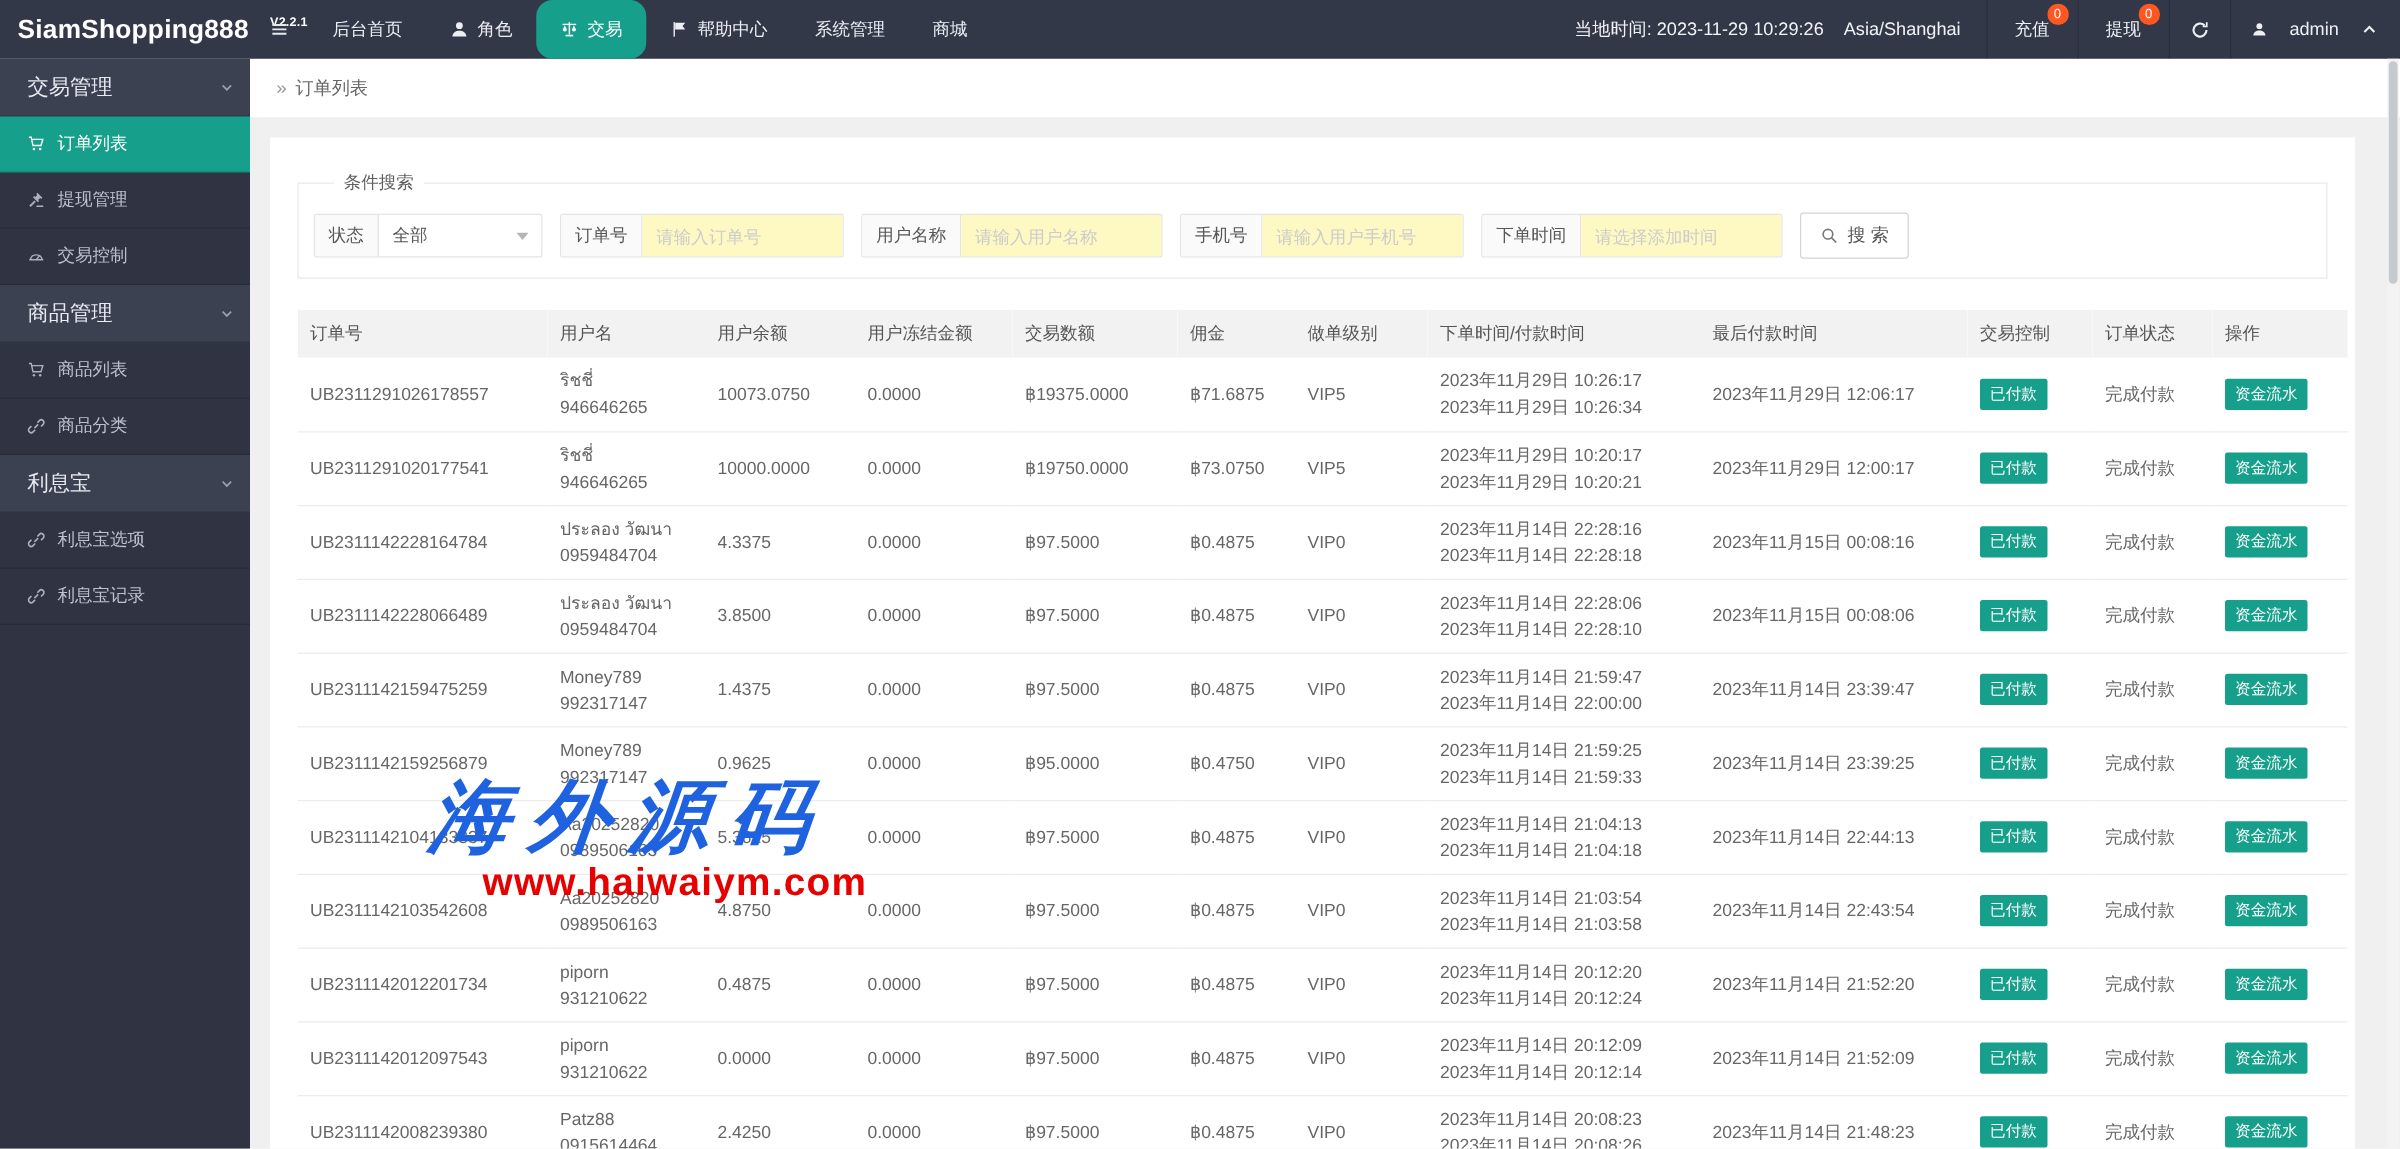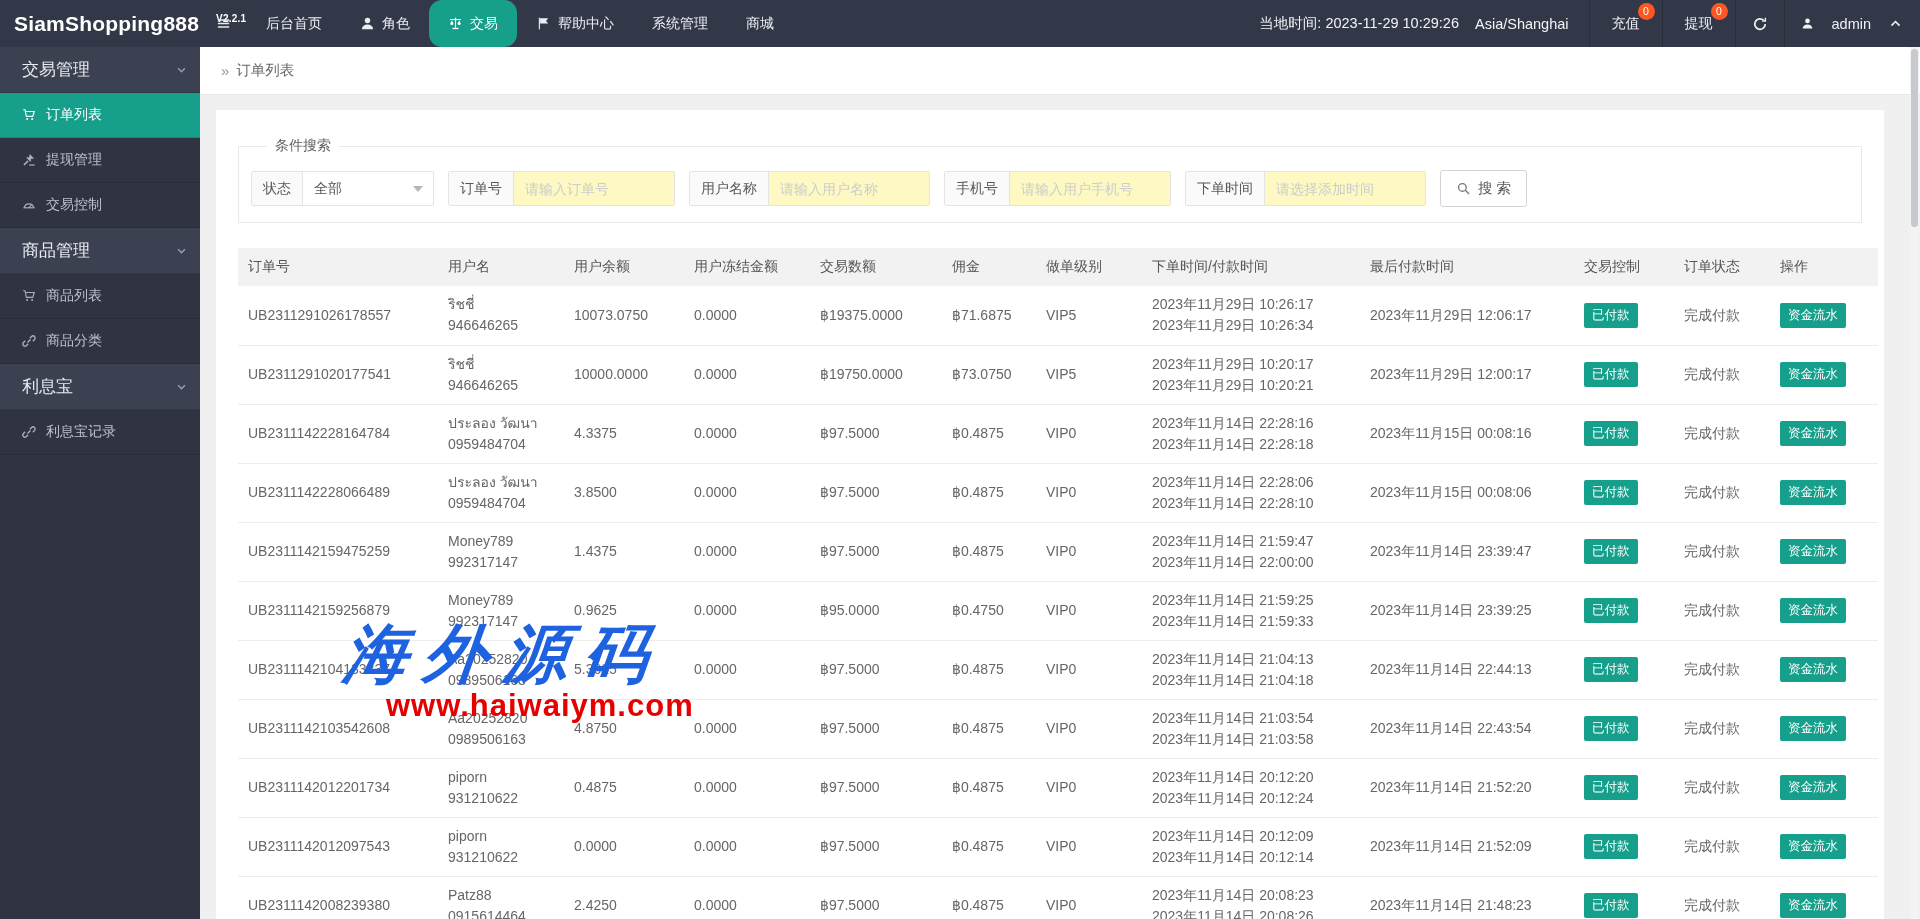--- a/index.html
+++ b/index.html
@@ -241,20 +241,30 @@
           </span>
           <span>商品分类</span>
         </div>
         <div class="sb-group">
           <span>利息宝</span>
           <span class="sb-chev">
             <svg viewBox="0 0 12 12" fill="none" stroke="currentColor" stroke-width="1.5">
               <path d="M2.3 4.2L6 7.9l3.7-3.7"></path>
             </svg>
           </span>
+        </div>
+        <div class="sb-item">
+          <span class="sb-ic">
+            <svg viewBox="0 0 16 16" fill="none" stroke="currentColor" stroke-width="1.5">
+              <path d="M6.3 9.7l3.4-3.4"></path>
+              <path d="M7 11.2l-1.9 1.9a2.4 2.4 0 0 1-3.4-3.4l1.9-1.9"></path>
+              <path d="M9 4.8l1.9-1.9a2.4 2.4 0 0 1 3.4 3.4l-1.9 1.9"></path>
+            </svg>
+          </span>
+          <span>利息宝选项</span>
         </div>
         <div class="sb-item">
           <span class="sb-ic">
             <svg viewBox="0 0 16 16" fill="none" stroke="currentColor" stroke-width="1.5">
               <path d="M6.3 9.7l3.4-3.4"></path>
               <path d="M7 11.2l-1.9 1.9a2.4 2.4 0 0 1-3.4-3.4l1.9-1.9"></path>
               <path d="M9 4.8l1.9-1.9a2.4 2.4 0 0 1 3.4 3.4l-1.9 1.9"></path>
             </svg>
           </span>
           <span>利息宝记录</span>

